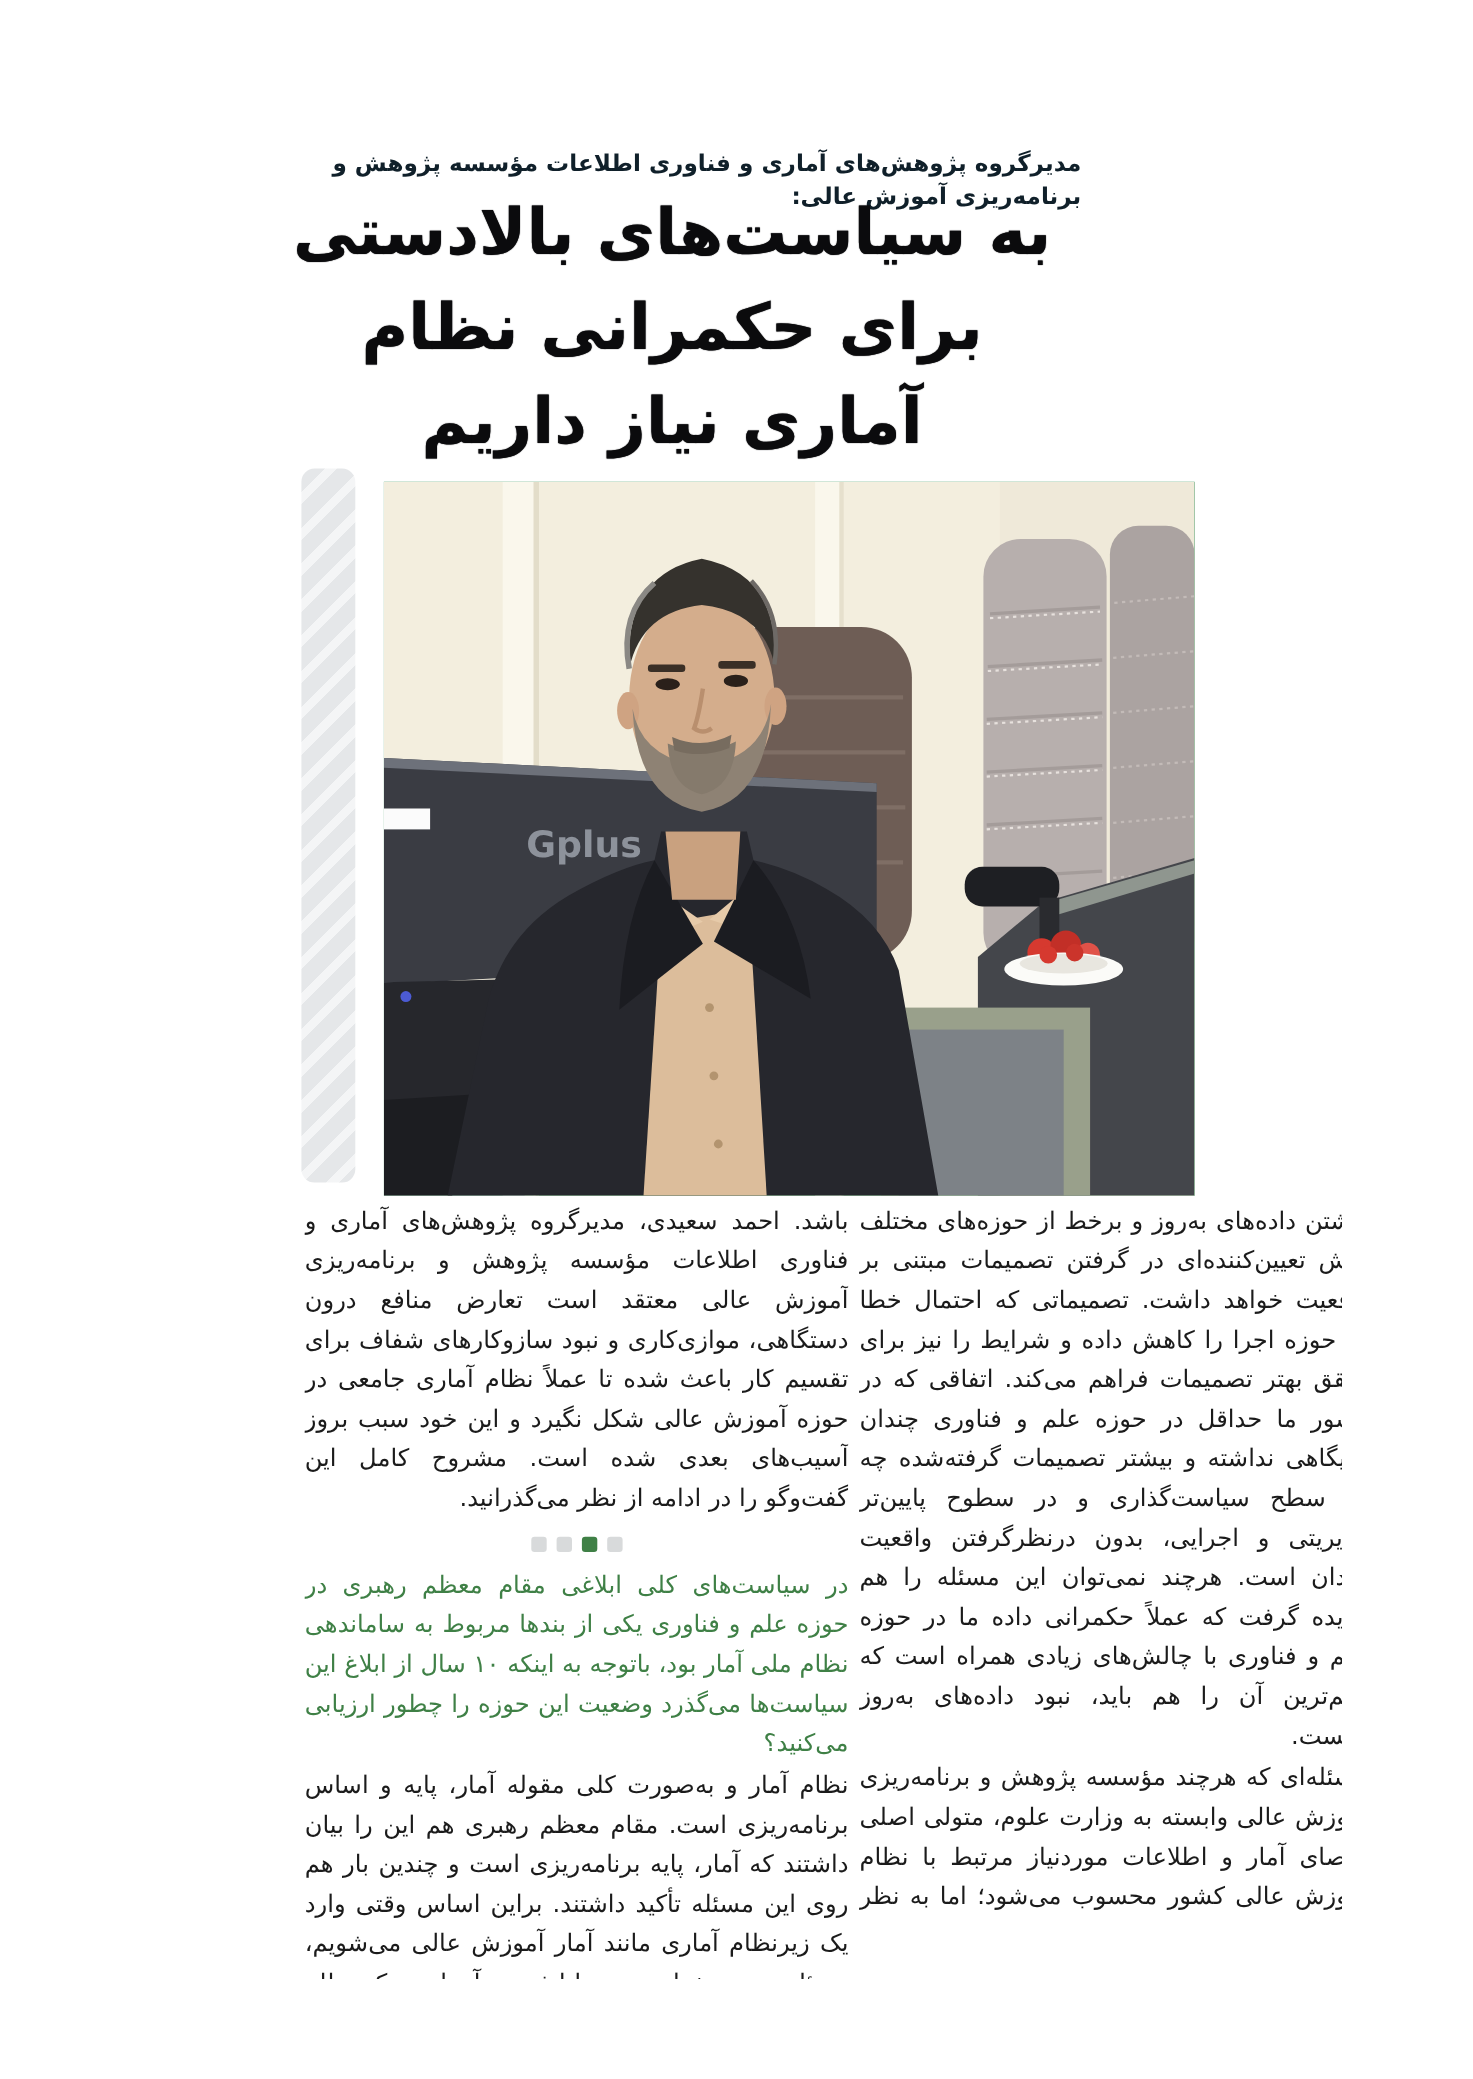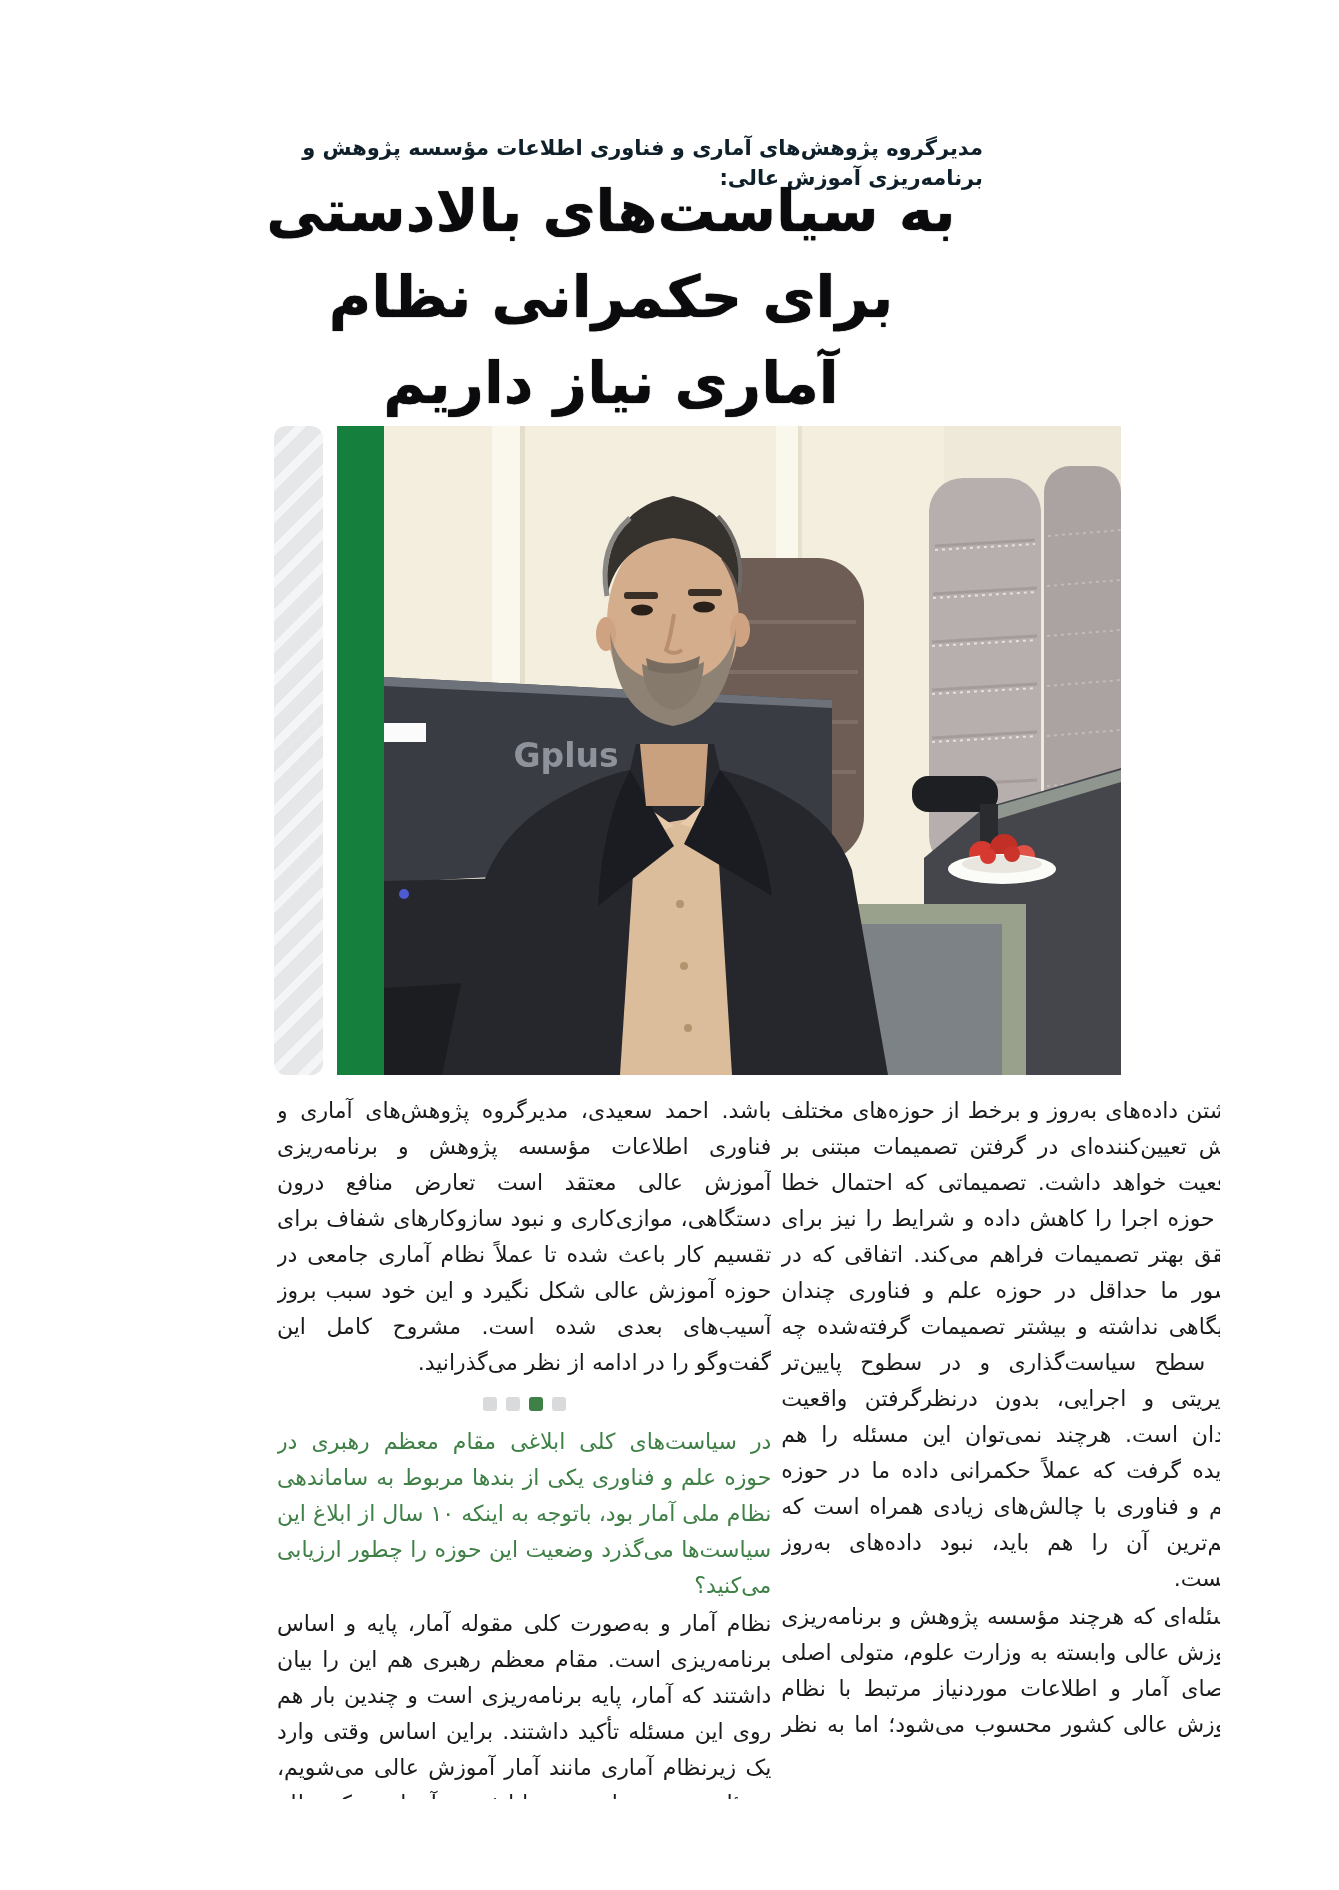--- a/index.html
+++ b/index.html
@@ -24,22 +24,22 @@
     text-align:center;font-weight:bold;color:#0b0b0d;
     font-size:58px;line-height:86px;text-shadow:0 0 1px #0b0b0d;
   }
 
   
   .photo-hatch{
     position:absolute;left:155px;top:426px;width:49px;height:649px;border-radius:12px;
     background:repeating-linear-gradient(135deg,#e5e7e9 0 15px,#f4f5f6 15px 23px);
   }
   figure.photo{
-    position:absolute;left:218px;top:426px;width:737px;height:649px;margin:0;
-    overflow:hidden;background:#15803d;padding-left:47px;
+    position:absolute;left:218px;top:426px;width:737px;height:649px;margin:12px;
+    overflow:hidden;background:#15803d;
   }
   figure.photo svg{display:block;}
 
   
   .article{
     position:absolute;top:1093px;left:120px;width:1005px;
     display:flex;justify-content:space-between;direction:rtl;
   }
   .col{color:var(--body-ink);font-size:22px;line-height:36px;text-align:justify;overflow:hidden;}
   .col-first{width:468px;height:648px;margin-left:10px;}

